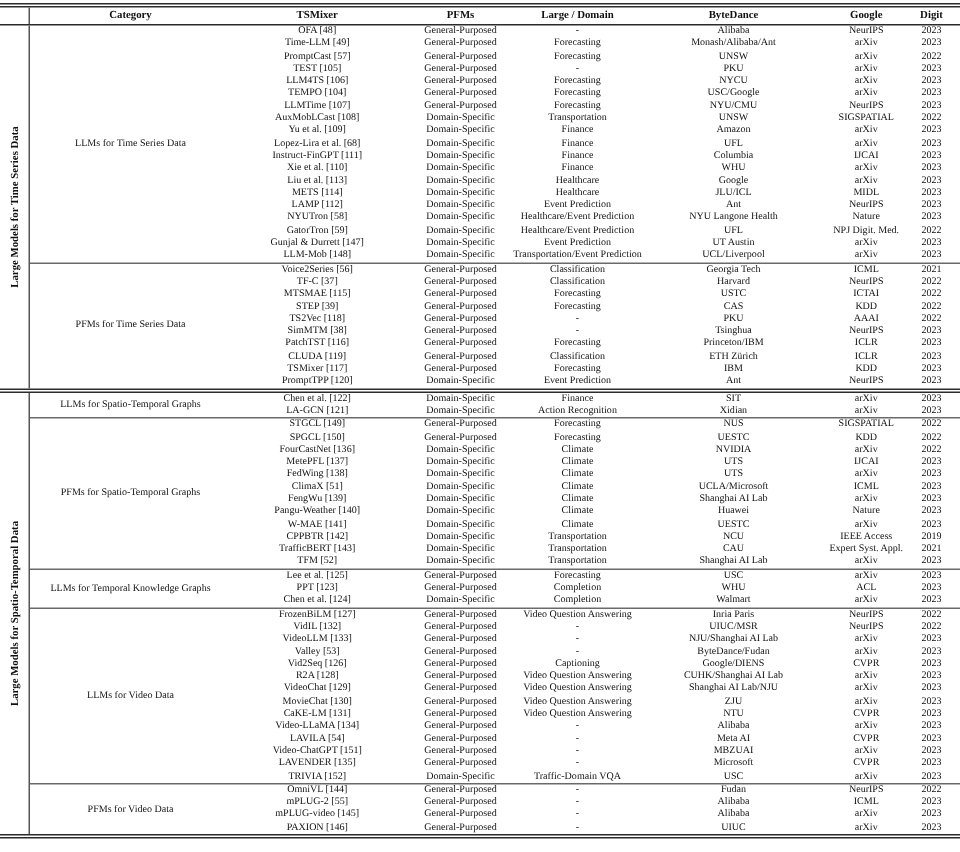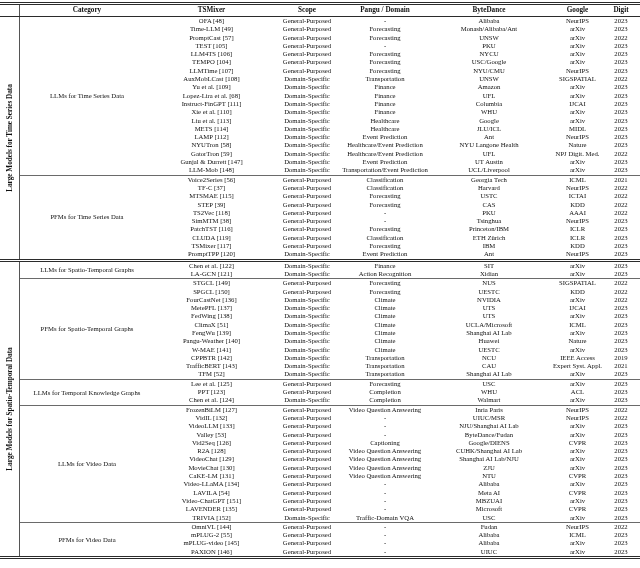--- a/index.html
+++ b/index.html
@@ -38,22 +38,22 @@
 </head>
 <body>
 
 <div class="page">
   <div class="table">
 
     <div class="thead">
       <div class="th strip-h"></div>
       <div class="th w-cat">Category</div>
       <div class="th w-method">TSMixer</div>
-      <div class="th w-scope">Scope</div>
-      <div class="th w-task">Pangu / Domain</div>
+      <div class="th w-scope">PFMs</div>
+      <div class="th w-task">Large / Domain</div>
       <div class="th w-inst">ByteDance</div>
       <div class="th w-venue">Google</div>
       <div class="th w-year">Digit</div>
     </div>
 
     <div class="tbody">
 
     <div class="group">
         <div class="strip">
           <div class="glabel">Large Models for Time Series Data</div>

